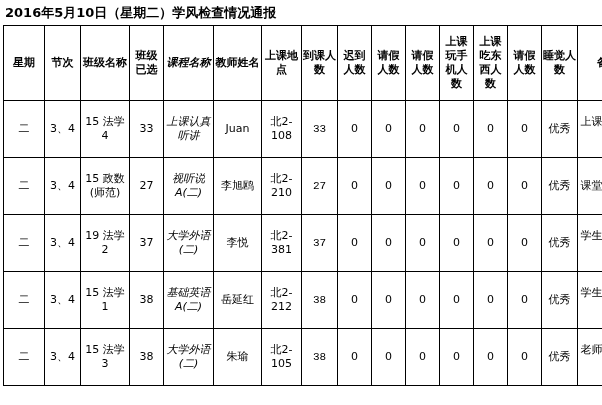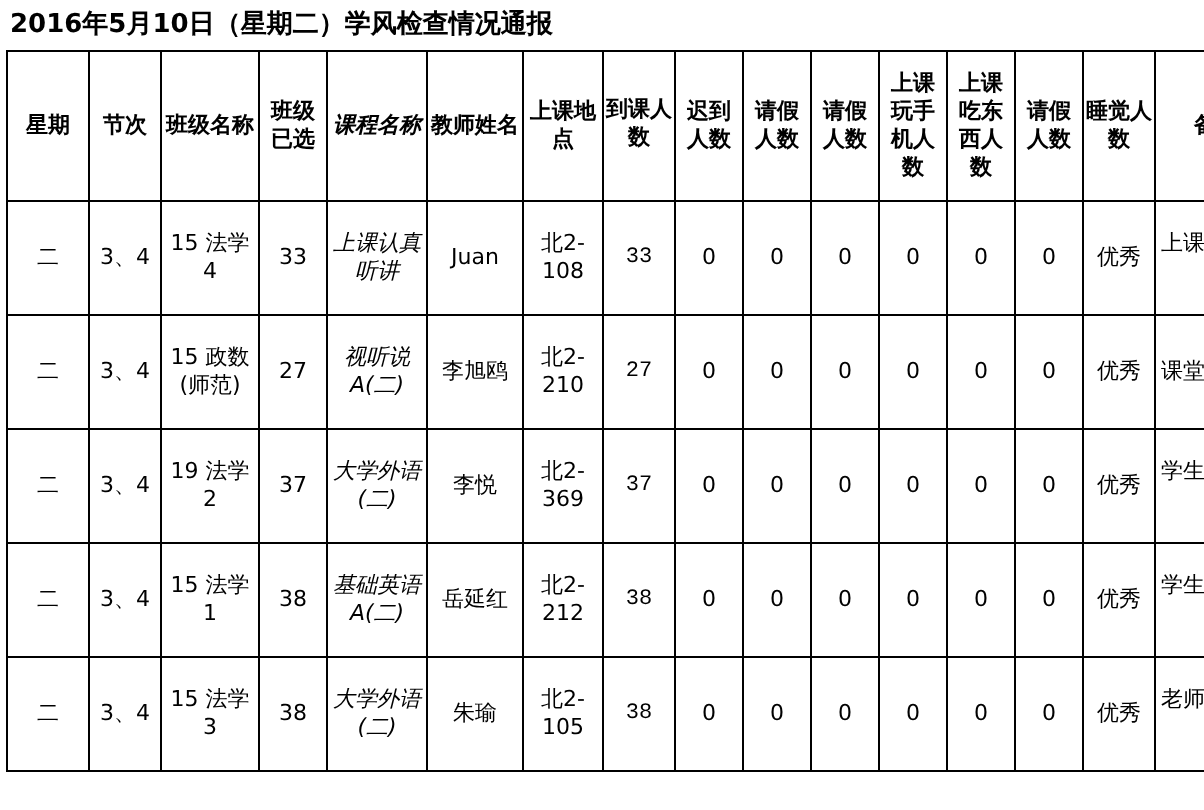--- a/index.html
+++ b/index.html
@@ -144,21 +144,21 @@
 
       </tr>
 
       <tr>
         <td class="c-week">二</td>
         <td class="c-period nowrapcell">3、4</td>
         <td class="c-class">19 法学2</td>
         <td class="c-elected">37</td>
         <td class="c-course">大学外语(二)</td>
         <td class="c-teacher">李悦</td>
-        <td class="c-place">北2-369</td>
+        <td class="c-place">北2-381</td>
         <td class="c-att">37</td>
         <td class="c-arrive">0</td>
         <td class="c-late">0</td>
         <td class="c-leave">0</td>
         <td class="c-absent">0</td>
         <td class="c-phone">0</td>
         <td class="c-eat">0</td>
         <td class="c-order">优秀</td>
         <td class="c-remark">学生专心听讲</td>
 

